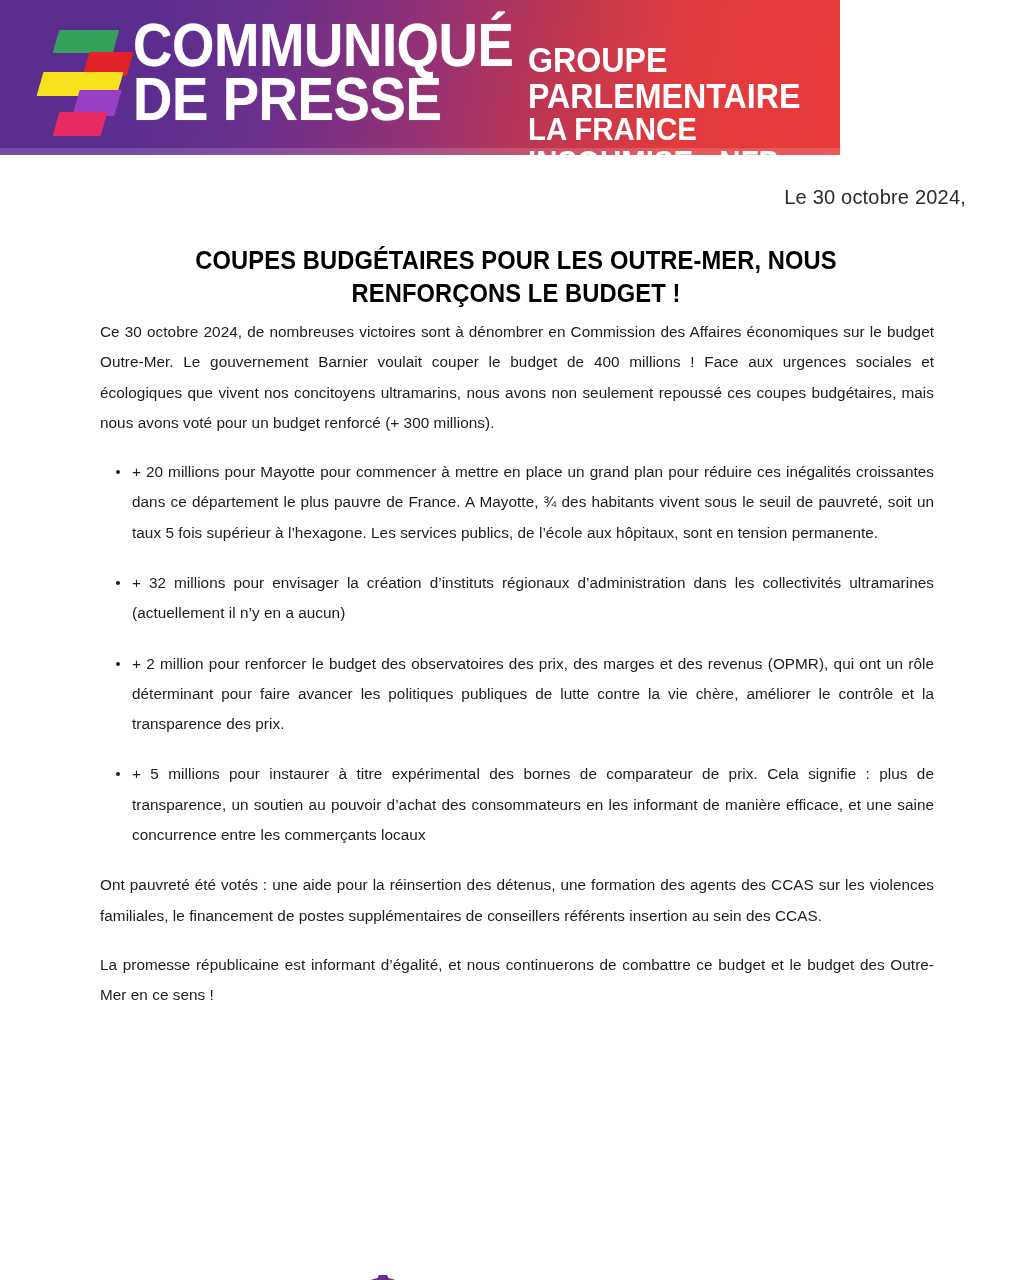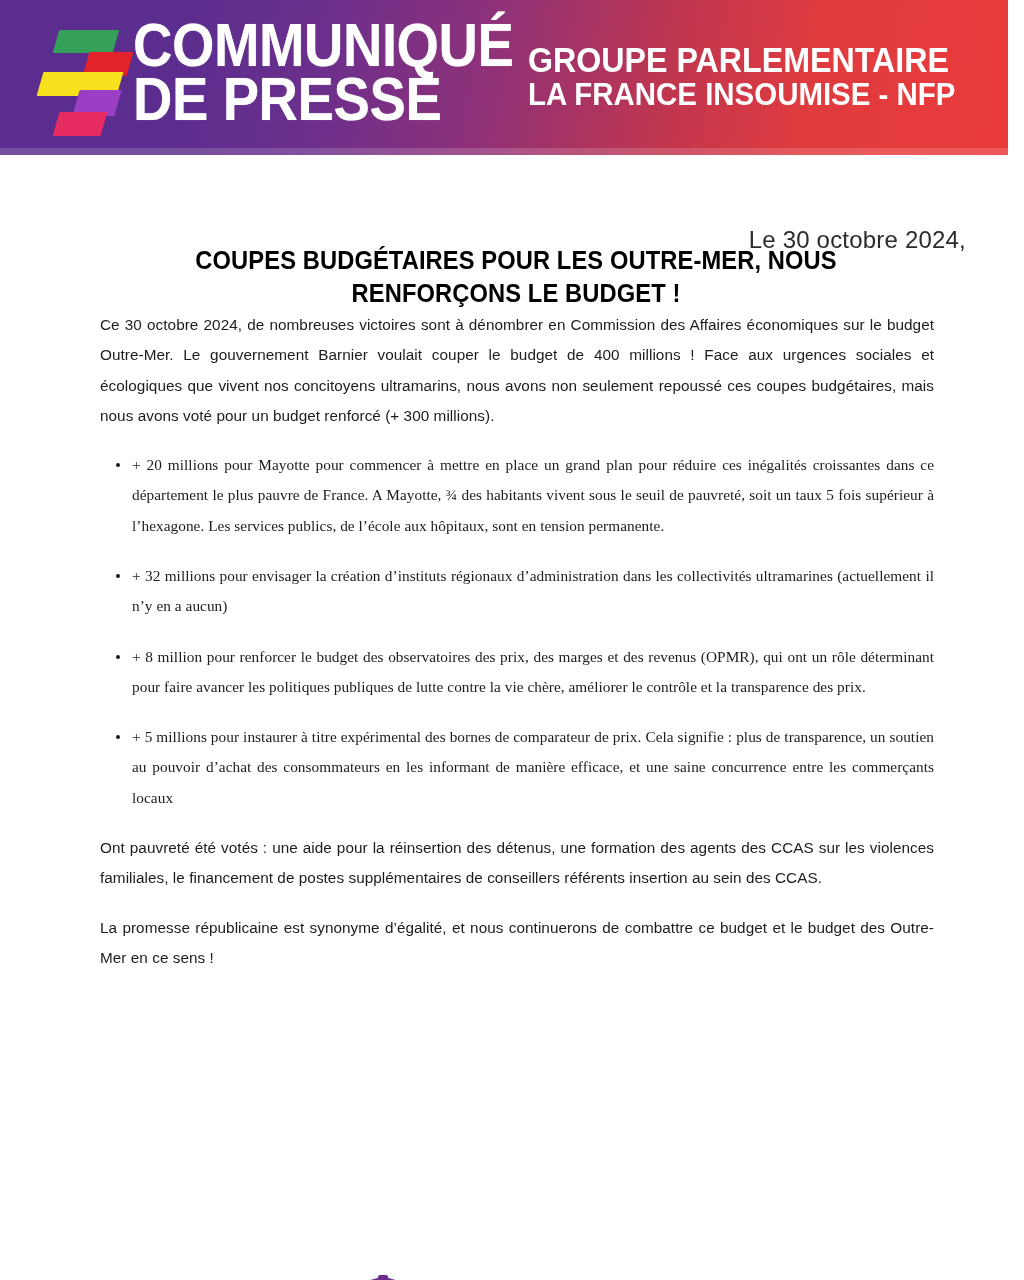--- a/index.html
+++ b/index.html
@@ -13,21 +13,21 @@
     height: 1280px;
     font-family: "Liberation Sans", sans-serif;
     color: #1a1a1a;
     overflow: hidden;
     position: relative;
   }
 
   
   .banner {
     position: relative;
-    width: 1008px;
+    width: 840px;
     height: 155px;
     background: linear-gradient(100deg,
         #5b2d8e 0%,
         #5b2d8e 18%,
         #6b2f8c 32%,
         #8e3179 48%,
         #c0364f 66%,
         #e03b3e 80%,
         #ea3b3c 100%);
     overflow: hidden;
@@ -94,59 +94,57 @@
 
   
   .page {
     position: relative;
     padding: 0;
   }
   .date {
     position: absolute;
     top: 31px;
     right: 58px;
-    font-size: 24px;
+    font-size: 20px;
     color: #2b2b2b;
     letter-spacing: 0.2px;
-    margin-top: 40px;
   }
   .doc-title {
     position: absolute;
     top: 72px;
     left: 96px;
     width: 840px;
     text-align: center;
     font-weight: 700;
     font-size: 25.5px;
     line-height: 1.28;
     letter-spacing: 0.1px;
     color: #000000;
     transform: scaleX(0.93);
     transform-origin: center top;
   }
 
   .content {
     position: absolute;
-    top: 155px;
+    top: 162px;
     left: 100px;
     width: 834px;
   }
   .content p {
     margin: 0 0 19px 0;
     font-size: 15.3px;
     line-height: 1.98;
     text-align: justify;
     color: #1c1c1c;
     letter-spacing: 0.05px;
   }
   ul.bullets {
     margin: 0 0 4px 0;
     padding: 0;
     list-style: none;
-    font-family: Liberation Serif, serif;
   }
   ul.bullets li {
     position: relative;
     margin: 0 0 20px 0;
     padding-left: 32px;
     font-size: 15.3px;
     line-height: 1.98;
     text-align: justify;
     color: #1c1c1c;
     letter-spacing: 0.05px;
@@ -216,26 +214,26 @@
 
     <p>Ce 30 octobre 2024, de nombreuses victoires sont à dénombrer en Commission des Affaires économiques sur le budget Outre-Mer. Le gouvernement Barnier voulait couper le budget de 400 millions ! Face aux urgences sociales et écologiques que vivent nos concitoyens ultramarins, nous avons non seulement repoussé ces coupes budgétaires, mais nous avons voté pour un budget renforcé (+ 300 millions).</p>
 
     <ul class="bullets">
       <li>+ 20 millions pour Mayotte pour commencer à mettre en place un grand plan pour réduire ces inégalités croissantes dans ce département le plus pauvre de France. A Mayotte, ¾ des habitants vivent sous le seuil de pauvreté, soit un taux 5 fois supérieur à l’hexagone. Les services publics, de l’école aux hôpitaux, sont en tension permanente.</li>
       <li>+ 32 millions pour envisager la création d’instituts régionaux d’administration dans les collectivités ultramarines (actuellement il n’y en a aucun)</li>
     </ul>
 
 
     <ul class="bullets">
-      <li> + 8 million pour renforcer le budget des observatoires des prix, des marges et des revenus (OPMR), qui ont un rôle déterminant pour faire avancer les politiques publiques de lutte contre la vie chère, améliorer le contrôle et la transparence des prix.</li>
+      <li> + 2 million pour renforcer le budget des observatoires des prix, des marges et des revenus (OPMR), qui ont un rôle déterminant pour faire avancer les politiques publiques de lutte contre la vie chère, améliorer le contrôle et la transparence des prix.</li>
       <li>+ 5 millions pour instaurer à titre expérimental des bornes de comparateur de prix. Cela signifie : plus de transparence, un soutien au pouvoir d’achat des consommateurs en les informant de manière efficace, et une saine concurrence entre les commerçants locaux</li>
     </ul>
 
     <p>Ont pauvreté été votés : une aide pour la réinsertion des détenus, une formation des agents des CCAS sur les violences familiales, le financement de postes supplémentaires de conseillers référents insertion au sein des CCAS.</p>
-    <p>La promesse républicaine est synonyme d’égalité, et nous continuerons de combattre ce budget et le budget des Outre-Mer en ce sens !</p>
+    <p>La promesse républicaine est informant d’égalité, et nous continuerons de combattre ce budget et le budget des Outre-Mer en ce sens !</p>
   </div>
 
   <div class="footer">
 
     <div class="lfi">
       <div class="lfi-phi">
         <svg viewBox="0 0 76 86" width="76" height="86" aria-hidden="true">
           <g fill="none" stroke="#6b2d8e" stroke-width="11" stroke-linecap="round">
             <ellipse cx="38" cy="36" rx="27" ry="28"></ellipse>
             <path d="M38 4 L38 84"></path>

